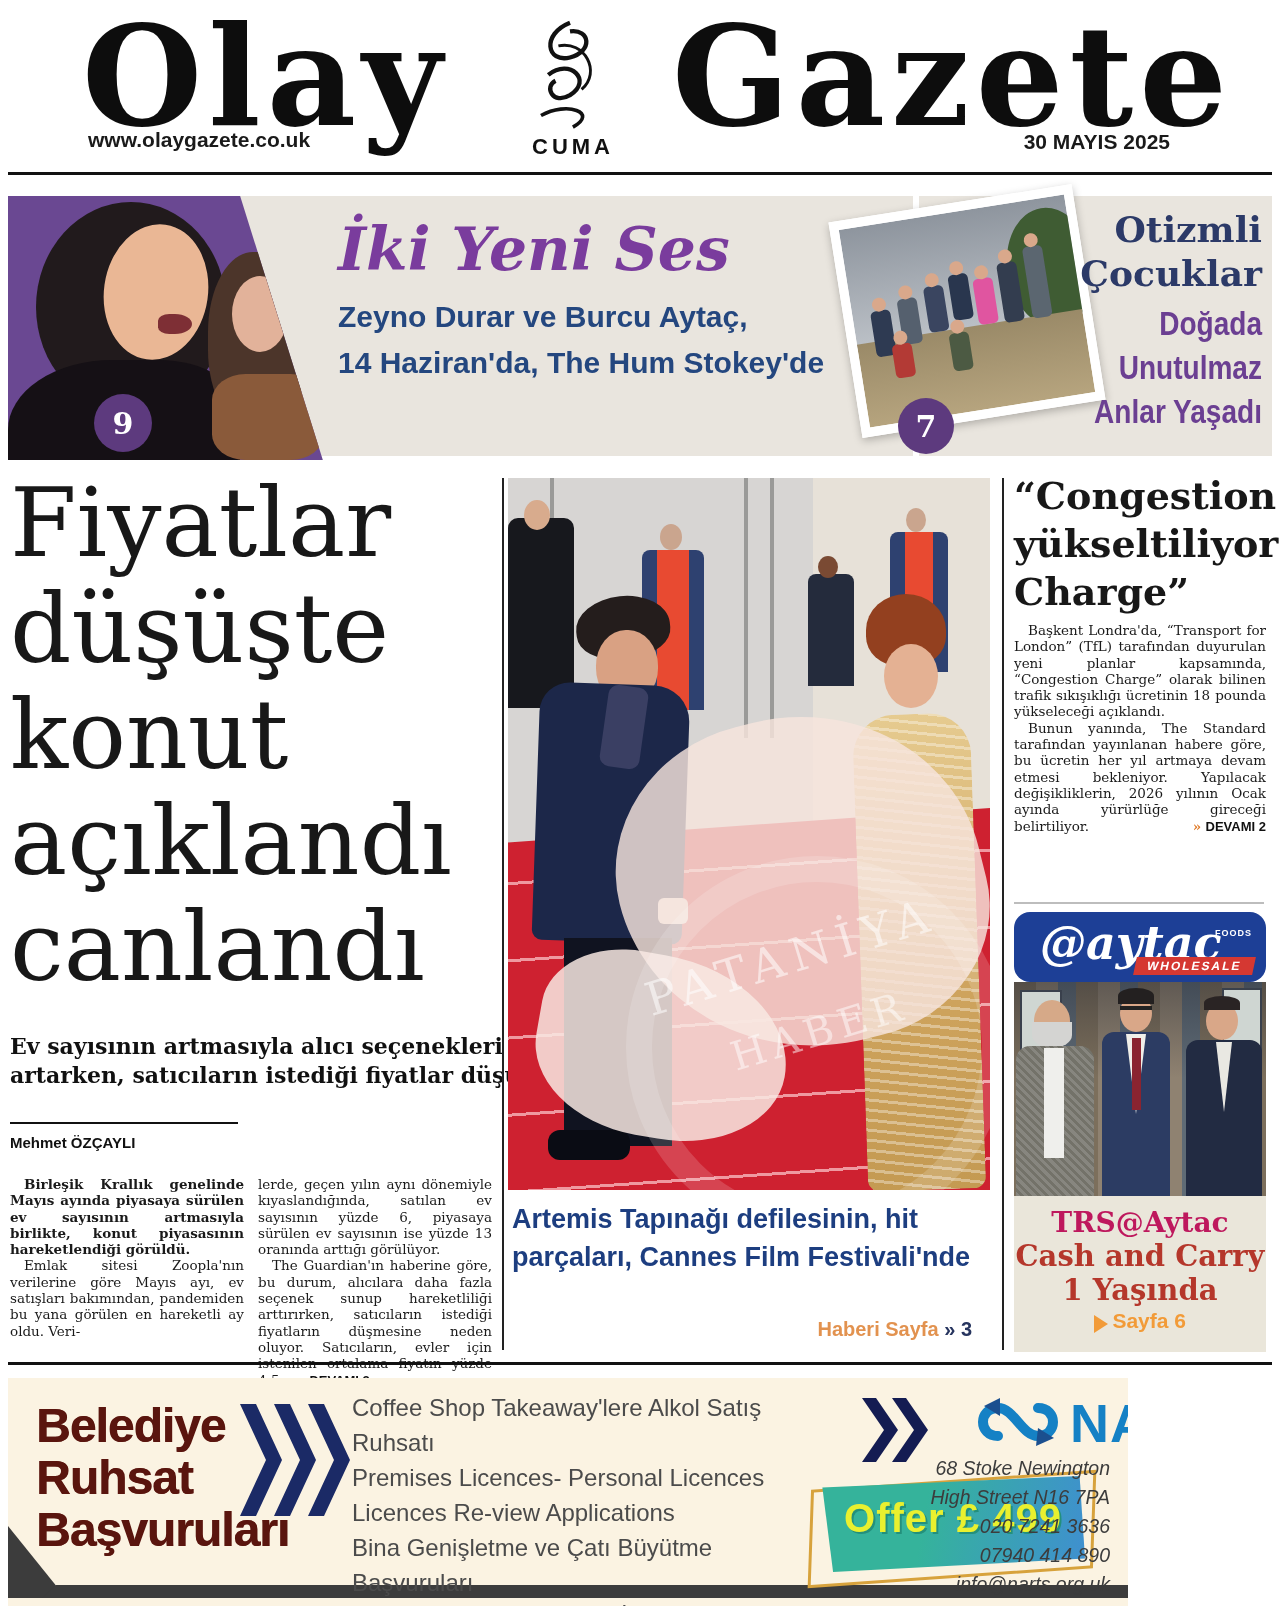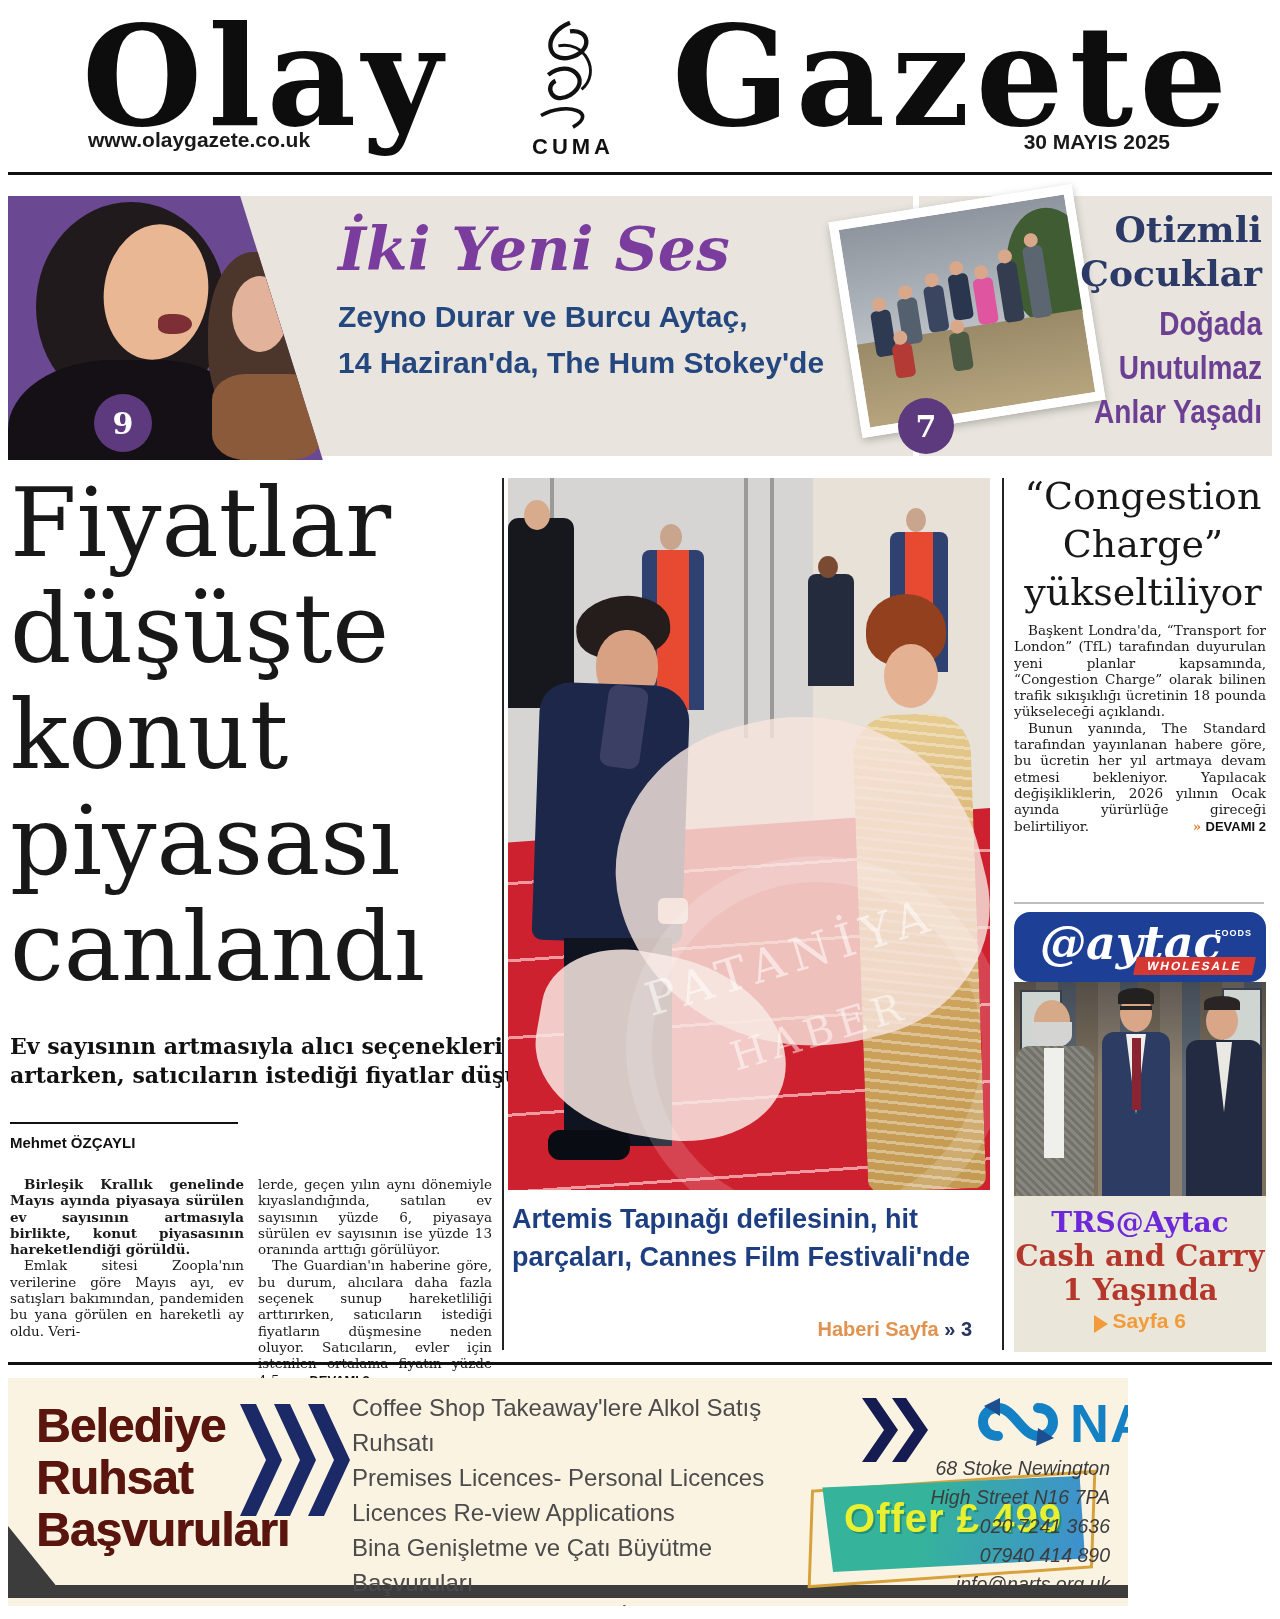--- a/index.html
+++ b/index.html
@@ -50,35 +50,35 @@
   .devami{font-weight:bold;font-size:13px;color:#111;font-family:"Liberation Sans",sans-serif;}
   .vline{width:2px;background:#222;}
   
   .photo{left:508px;top:478px;width:482px;height:712px;overflow:hidden;background:#d7d5d3;}
   .caption{left:512px;top:1200px;width:478px;font-weight:bold;font-size:27px;
            line-height:38px;color:#1d3e80;}
   .haberi{left:512px;top:1318px;width:460px;text-align:right;font-weight:bold;font-size:20px;}
   .haberi .lbl{color:#e2924f;}
   .haberi .pg{color:#27355f;}
   
-  .r-headline{left:1014px;top:472px;width:258px;font-family:"DejaVu Serif",serif;font-weight:normal;
-              font-size:38px;line-height:48px;color:#181818;text-align:center;}
+  .r-headline{left:1014px;top:472px;width:258px;font-family:"DejaVu Serif",serif;font-weight:bold;
+              font-size:38px;line-height:48px;color:#181818;}
   .r-body{left:1014px;top:622px;width:252px;}
   .gray-rule{left:1014px;top:902px;width:250px;height:2px;background:#bdbdbd;}
   
   .ay-logo{left:1014px;top:912px;width:252px;height:70px;background:#1d3f96;border-radius:16px;overflow:hidden;}
   .ay-text{font-family:"DejaVu Serif",serif;font-style:italic;font-weight:bold;font-size:46px;color:#fff;}
   .ay-foods{font-size:9px;font-weight:bold;color:#fff;letter-spacing:1px;}
   .ay-whole{position:absolute;right:12px;bottom:7px;background:#d53832;color:#fff;font-weight:bold;
             font-size:12px;letter-spacing:2px;padding:2px 12px;transform:skewX(-12deg);}
   .ay-photo{left:1014px;top:982px;width:252px;height:214px;overflow:hidden;
             background:repeating-linear-gradient(90deg,#7c6f5c 0 22px,#8f8271 22px 44px,#5f6b76 44px 62px);}
   .ay-shade{left:0;top:0;width:100%;height:100%;background:linear-gradient(rgba(25,28,38,.4),rgba(25,28,38,0) 45%);}
   .ay-cream{left:1014px;top:1196px;width:252px;height:156px;background:#eae6da;text-align:center;}
-  .ay-l1{font-family:"DejaVu Serif",serif;font-weight:bold;font-size:28px;color:#6d28d9;}
+  .ay-l1{font-family:"DejaVu Serif",serif;font-weight:bold;font-size:28px;color:#be185d;}
   .ay-l2{font-family:"DejaVu Serif",serif;font-weight:bold;font-size:29px;color:#b5372b;}
   .ay-pg{font-weight:bold;font-size:21px;color:#f29b38;}
   .tri{display:inline-block;width:0;height:0;border-left:14px solid #f29b38;
        border-top:9px solid transparent;border-bottom:9px solid transparent;vertical-align:middle;}
   
   .bottom-ad{left:8px;top:1378px;width:1120px;height:228px;background:#fbf3e2;overflow:hidden;}
   .ba-bar{left:34px;right:0;bottom:8px;height:13px;background:#3c3c3c;
           clip-path:polygon(14px 0,100% 0,100% 100%,0 100%);}
   .ba-tri{left:0;bottom:8px;width:58px;height:72px;background:#3c3c3c;
           clip-path:polygon(0 0,100% 100%,0 100%);}
@@ -160,21 +160,21 @@
       <div class="br-sub" style="margin-top:6px;">Doğada</div>
       <div class="br-sub">Unutulmaz</div>
       <div class="br-sub">Anlar Yaşadı</div>
     </div>
   </div>
 
   <div class="abs headline">
     <div>Fiyatlar</div>
     <div>düşüşte</div>
     <div>konut</div>
-    <div>piyasası</div>
+    <div>açıklandı</div>
     <div>canlandı</div>
   </div>
   <div class="abs subhead">
     <div>Ev sayısının artmasıyla alıcı seçenekleri</div>
     <div>artarken, satıcıların istediği fiyatlar düşüyor</div>
   </div>
   <div class="abs byline-rule"></div>
   <div class="abs byline">Mehmet ÖZÇAYLI</div>
 
   <div class="abs bodycol" style="left:10px;top:1176px;width:234px;height:174px;">
@@ -237,22 +237,22 @@
     <div>parçaları, Cannes Film Festivali'nde</div>
   </div>
   <div class="abs haberi">
     <span class="lbl">Haberi Sayfa</span>
     <span class="pg">»</span>
     <span class="pg">3</span>
   </div>
 
   <div class="abs r-headline">
     <div>“Congestion</div>
+    <div>yükseltiliyor</div>
     <div>Charge”</div>
-    <div>yükseltiliyor</div>
   </div>
   <div class="abs r-body bodycol">
     <p class="indent">Başkent Londra'da, “Transport for London” (TfL) tarafından duyurulan yeni planlar kapsamında, “Congestion Charge” olarak bilinen trafik sıkışıklığı ücretinin 18 pounda yükseleceği açıklandı.</p>
     <p class="indent"><span>Bunun yanında, The Standard tarafından yayınlanan habere göre, bu ücretin her yıl artmaya devam etmesi bekleniyor. Yapılacak değişikliklerin, 2026 yılının Ocak ayında yürürlüğe gireceği belirtiliyor.</span>
       <span style="float:right;"><span class="arrow">»</span>
       <span class="devami">DEVAMI 2</span></span></p>
   </div>
   <div class="abs gray-rule"></div>
 
   <div class="abs ay-logo">

